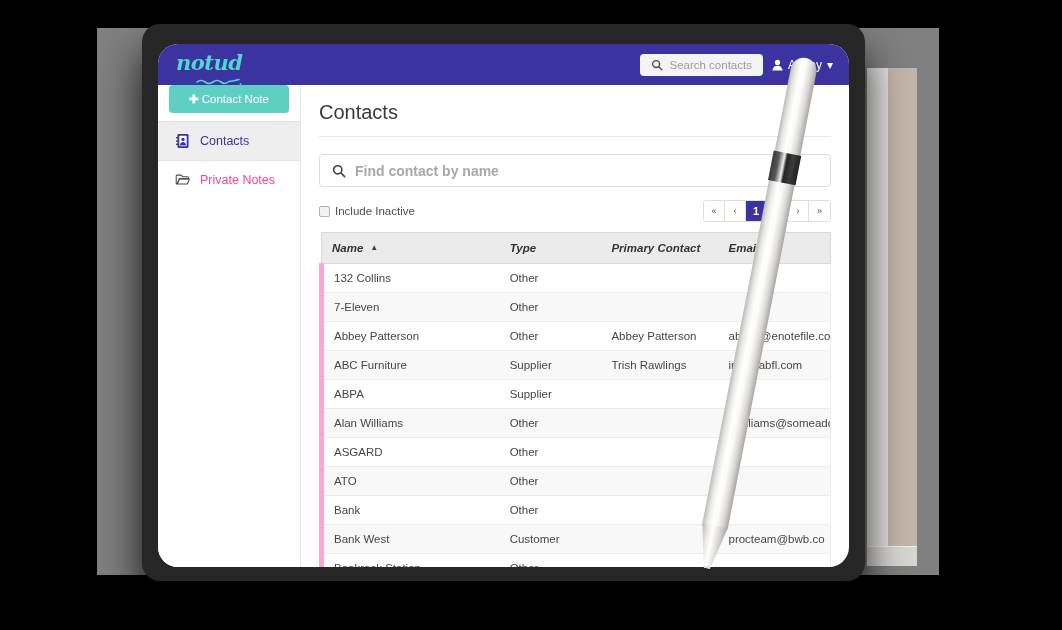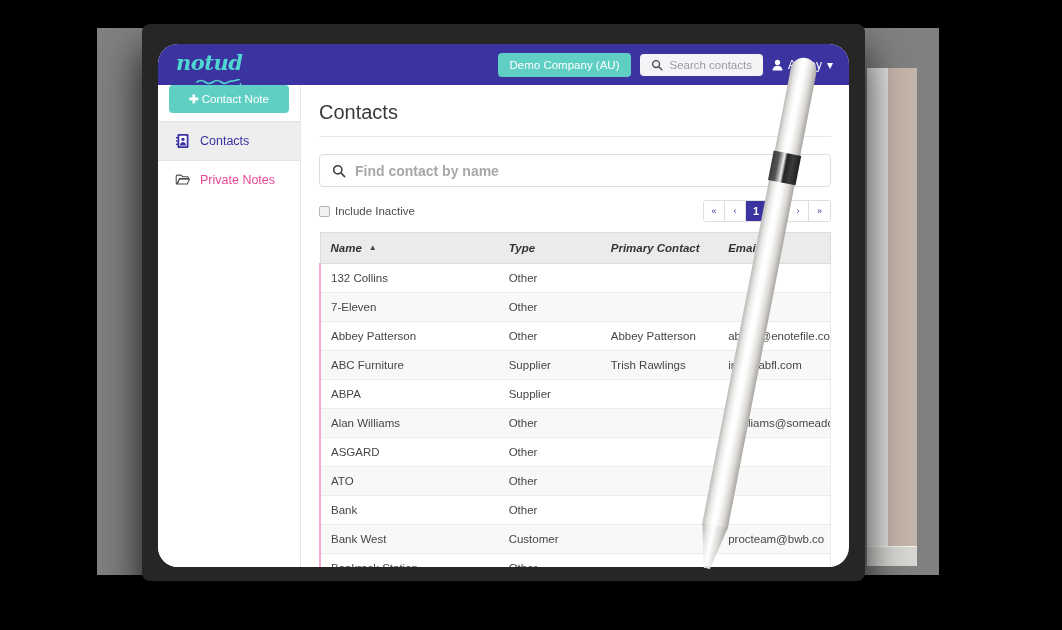--- a/index.html
+++ b/index.html
@@ -55,21 +55,21 @@
   }
 
   
   .device {
     position: absolute;
     left: 142px;
     top: 24px;
     width: 723px;
     height: 557px;
     background: #262626;
-    border-radius: 8px;
+    border-radius: 18px;
     box-shadow: 0 26px 42px rgba(0,0,0,0.85);
   }
   .device-screen {
     position: absolute;
     left: 16px;
     top: 20px;
     right: 16px;
     bottom: 14px;
     background: #ffffff;
     border-radius: 20px;
@@ -248,21 +248,21 @@
   .tbl th:first-child { border-left: 1px solid #dcdcdc; }
   .tbl th:last-child { border-right: 1px solid #dcdcdc; }
   .tbl td {
     font-size: 11.5px;
     color: #464646;
     padding: 8px 10px;
     border-bottom: 1px solid #ececec;
     white-space: nowrap;
     overflow: hidden;
   }
-  .tbl td:first-child { border-left: 2px solid #f9a8d4; }
+  .tbl td:first-child { border-left: 5px solid #f9a8d4; }
   .tbl td:last-child { border-right: 1px solid #ececec; }
   .tbl tbody tr:nth-child(odd) td { background: #ffffff; }
   .tbl tbody tr:nth-child(even) td { background: #f8f8f8; }
   .sort-arrow { margin-left: 7px; font-size: 8px; color: #444; vertical-align: 2px; }
 
   .col-name { width: 35%; }
   .col-type { width: 20%; }
   .col-pc   { width: 23%; }
   .col-em   { width: 22%; }
 
@@ -329,21 +329,20 @@
       <div class="app-header">
         <div class="logo">
           <span>notud</span>
           <svg class="logo-flourish" viewBox="0 0 46 7">
             <path d="M1 4 Q5 1 9 4 T17 4 T25 4 T33 3.5 Q38 3 43 1.5" fill="none" stroke="#4fd8d0" stroke-width="1.6" stroke-linecap="round"></path>
             <circle cx="44.5" cy="6" r="0.9" fill="#4fd8d0"></circle>
           </svg>
         </div>
 
         <div class="header-right">
-          <div class="company-pill">Demo Company (AU)</div>
 
           <div class="search-pill">
             <svg width="12" height="12" viewBox="0 0 16 16">
               <circle cx="6.8" cy="6.8" r="4.6" fill="none" stroke="#4a4a55" stroke-width="1.9"></circle>
               <line x1="10.3" y1="10.3" x2="14.4" y2="14.4" stroke="#4a4a55" stroke-width="1.9" stroke-linecap="round"></line>
             </svg>
             <span class="ph">Search contacts</span>
           </div>
 
           <div class="user-menu">

